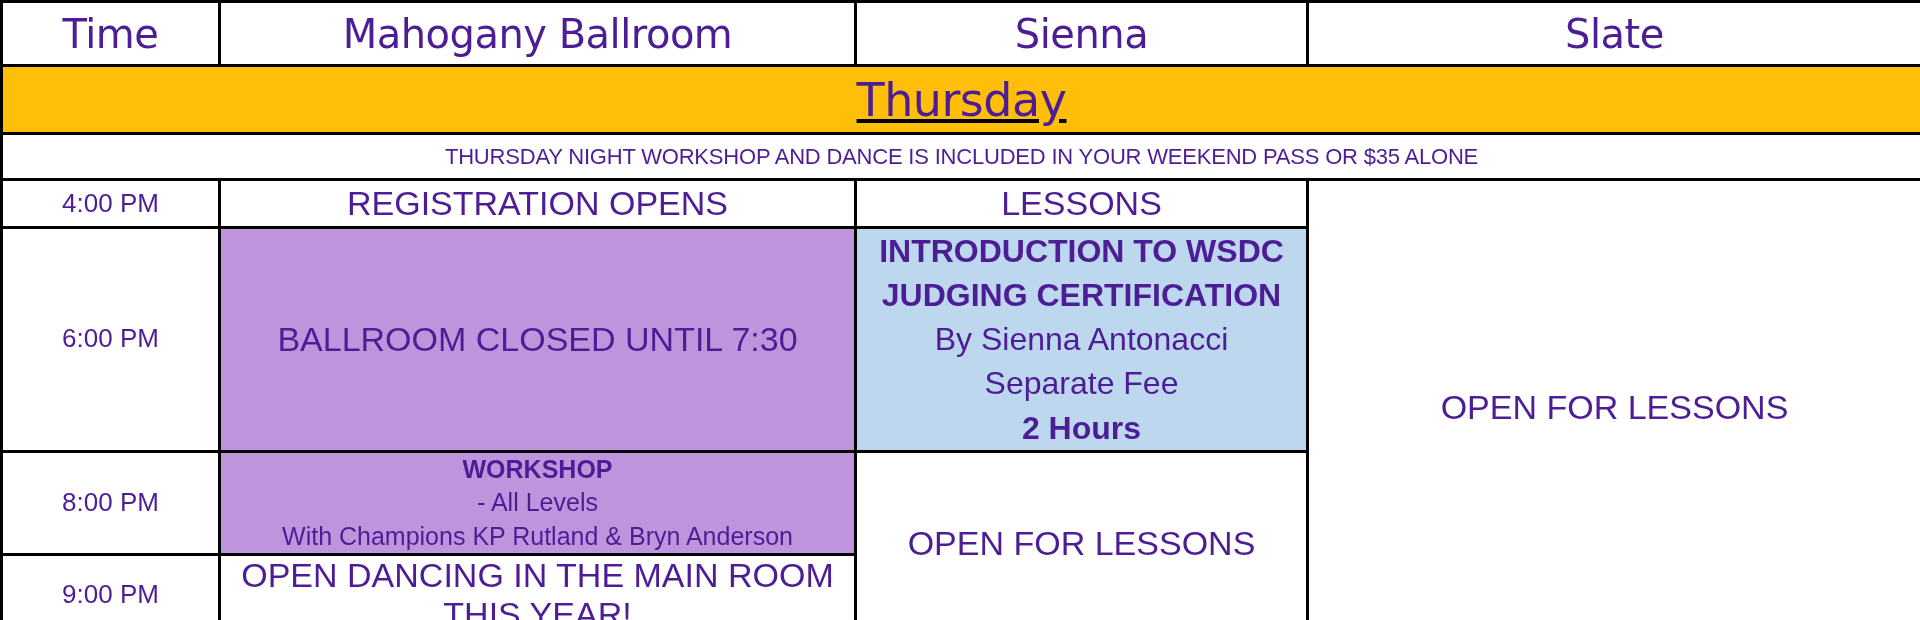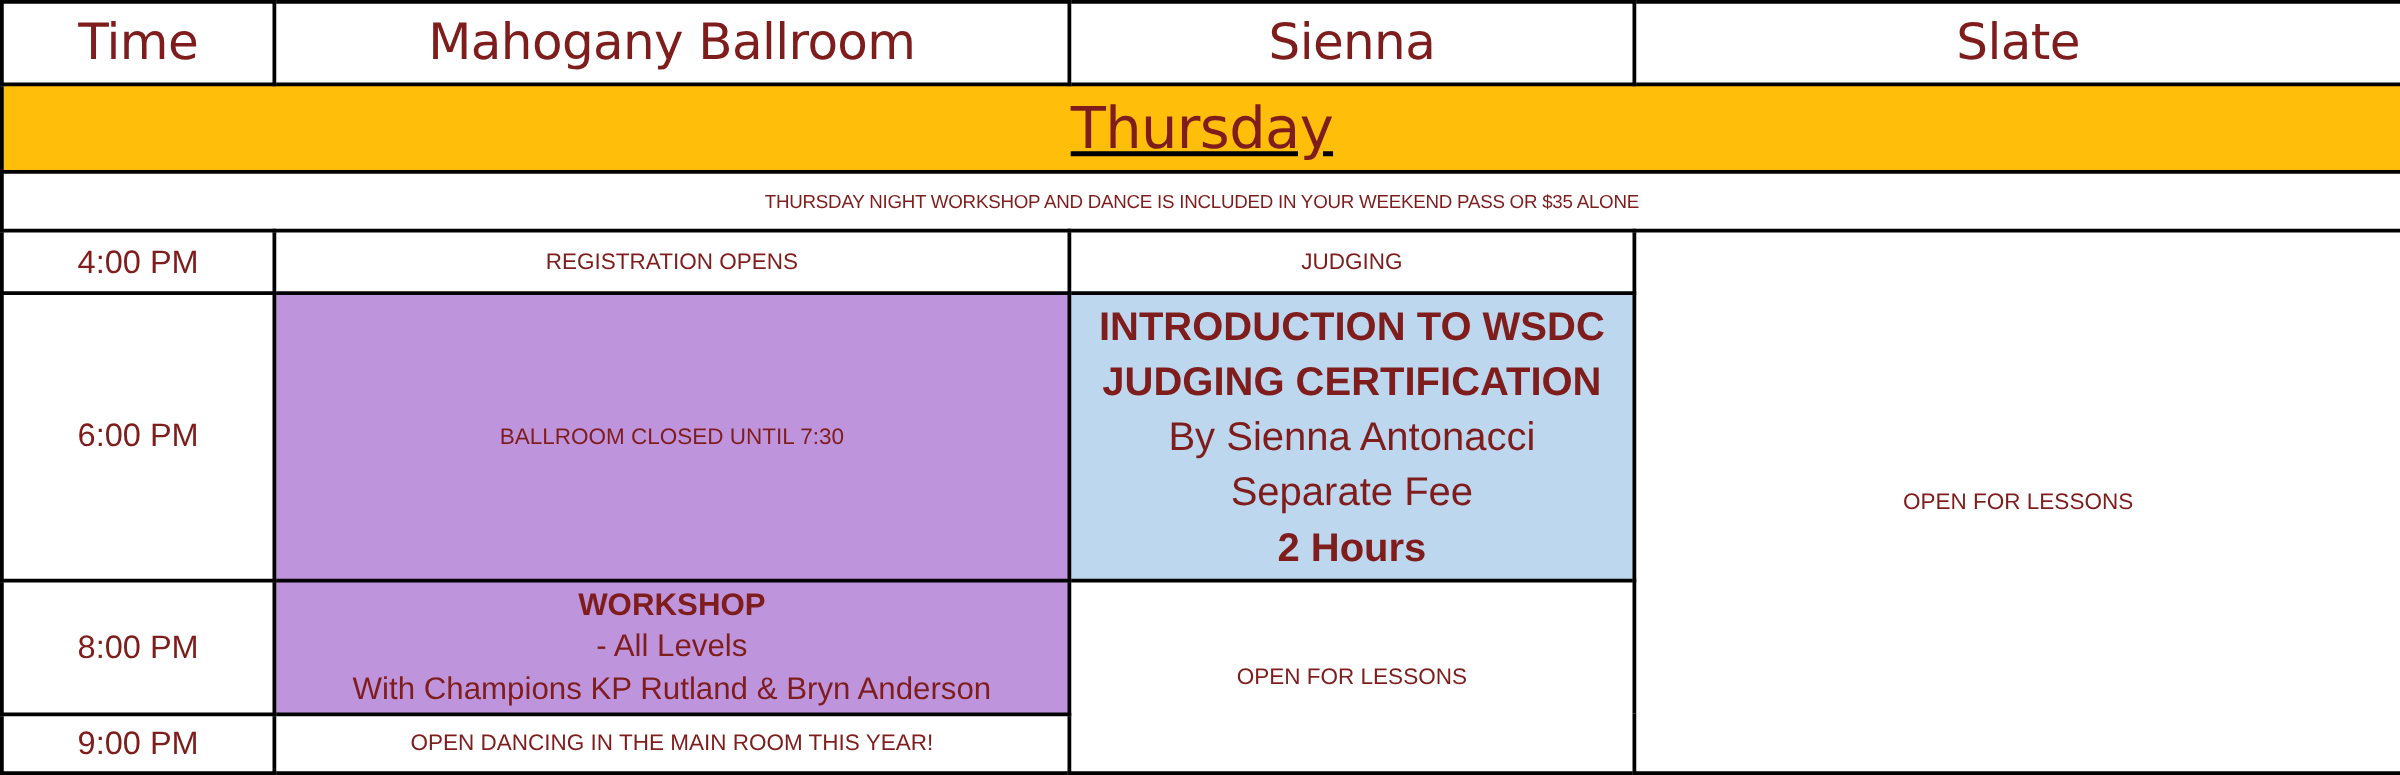--- a/index.html
+++ b/index.html
@@ -17,21 +17,21 @@
     border-collapse: collapse;
     table-layout: fixed;
     background: #fff;
   }
 
   #sched td, #sched th {
     border: 3px solid #000000;
     text-align: center;
     vertical-align: middle;
     padding: 0 4px;
-    color: #7f1d1d;
+    color: #4c1d95;
     font-weight: 400;
   }
 
   
   col.c-time   { width: 218px; }
   col.c-mahog  { width: 636px; }
   col.c-sienna { width: 452px; }
   col.c-slate  { width: 614px; }
 
   
@@ -55,38 +55,38 @@
     font-size: 46px;
     line-height: 1;
     letter-spacing: -0.5px;
   }
 
   
   .notice-row { height: 46px; }
   .notice-cell {
     color: #8E24D6;
     font-weight: 700;
-    font-size: 15px;
+    font-size: 22px;
     letter-spacing: -0.2px;
     white-space: nowrap;
     line-height: 1;
   }
 
   
   .r-400  { height: 48px; margin-top: 19px; }
   .r-600  { height: 188px; }
   .r-800  { height: 78px; }
   .r-900  { height: 46px; }
 
   .t-cell {
     font-size: 26px;
     line-height: 1.15;
   }
   .body-text {
-    font-size: 18px;
+    font-size: 34px;
     line-height: 1.15;
   }
   .body-text-sm {
     font-size: 25px;
     line-height: 1.34;
   }
 
   .fill-purple { background: #BE95DD; }
   .fill-blue   { background: #BDD7EE; }
 
@@ -121,21 +121,21 @@
       <td class="day-cell" colspan="4">Thursday</td>
     </tr>
 
     <tr class="notice-row">
       <td class="notice-cell" colspan="4">THURSDAY NIGHT WORKSHOP AND DANCE IS INCLUDED IN YOUR WEEKEND PASS OR $35 ALONE</td>
     </tr>
 
     <tr class="r-400">
       <td class="t-cell">4:00 PM</td>
       <td class="body-text">REGISTRATION OPENS</td>
-      <td class="body-text">JUDGING</td>
+      <td class="body-text">LESSONS</td>
       <td class="body-text" rowspan="4">OPEN FOR LESSONS</td>
     </tr>
 
     <tr class="r-600">
       <td class="t-cell">6:00 PM</td>
       <td class="body-text fill-purple">BALLROOM CLOSED UNTIL 7:30</td>
       <td class="fill-blue sienna-block">
         <span class="ln b">INTRODUCTION TO WSDC</span>
         <span class="ln b">JUDGING CERTIFICATION</span>
         <span class="ln">By Sienna Antonacci</span>

